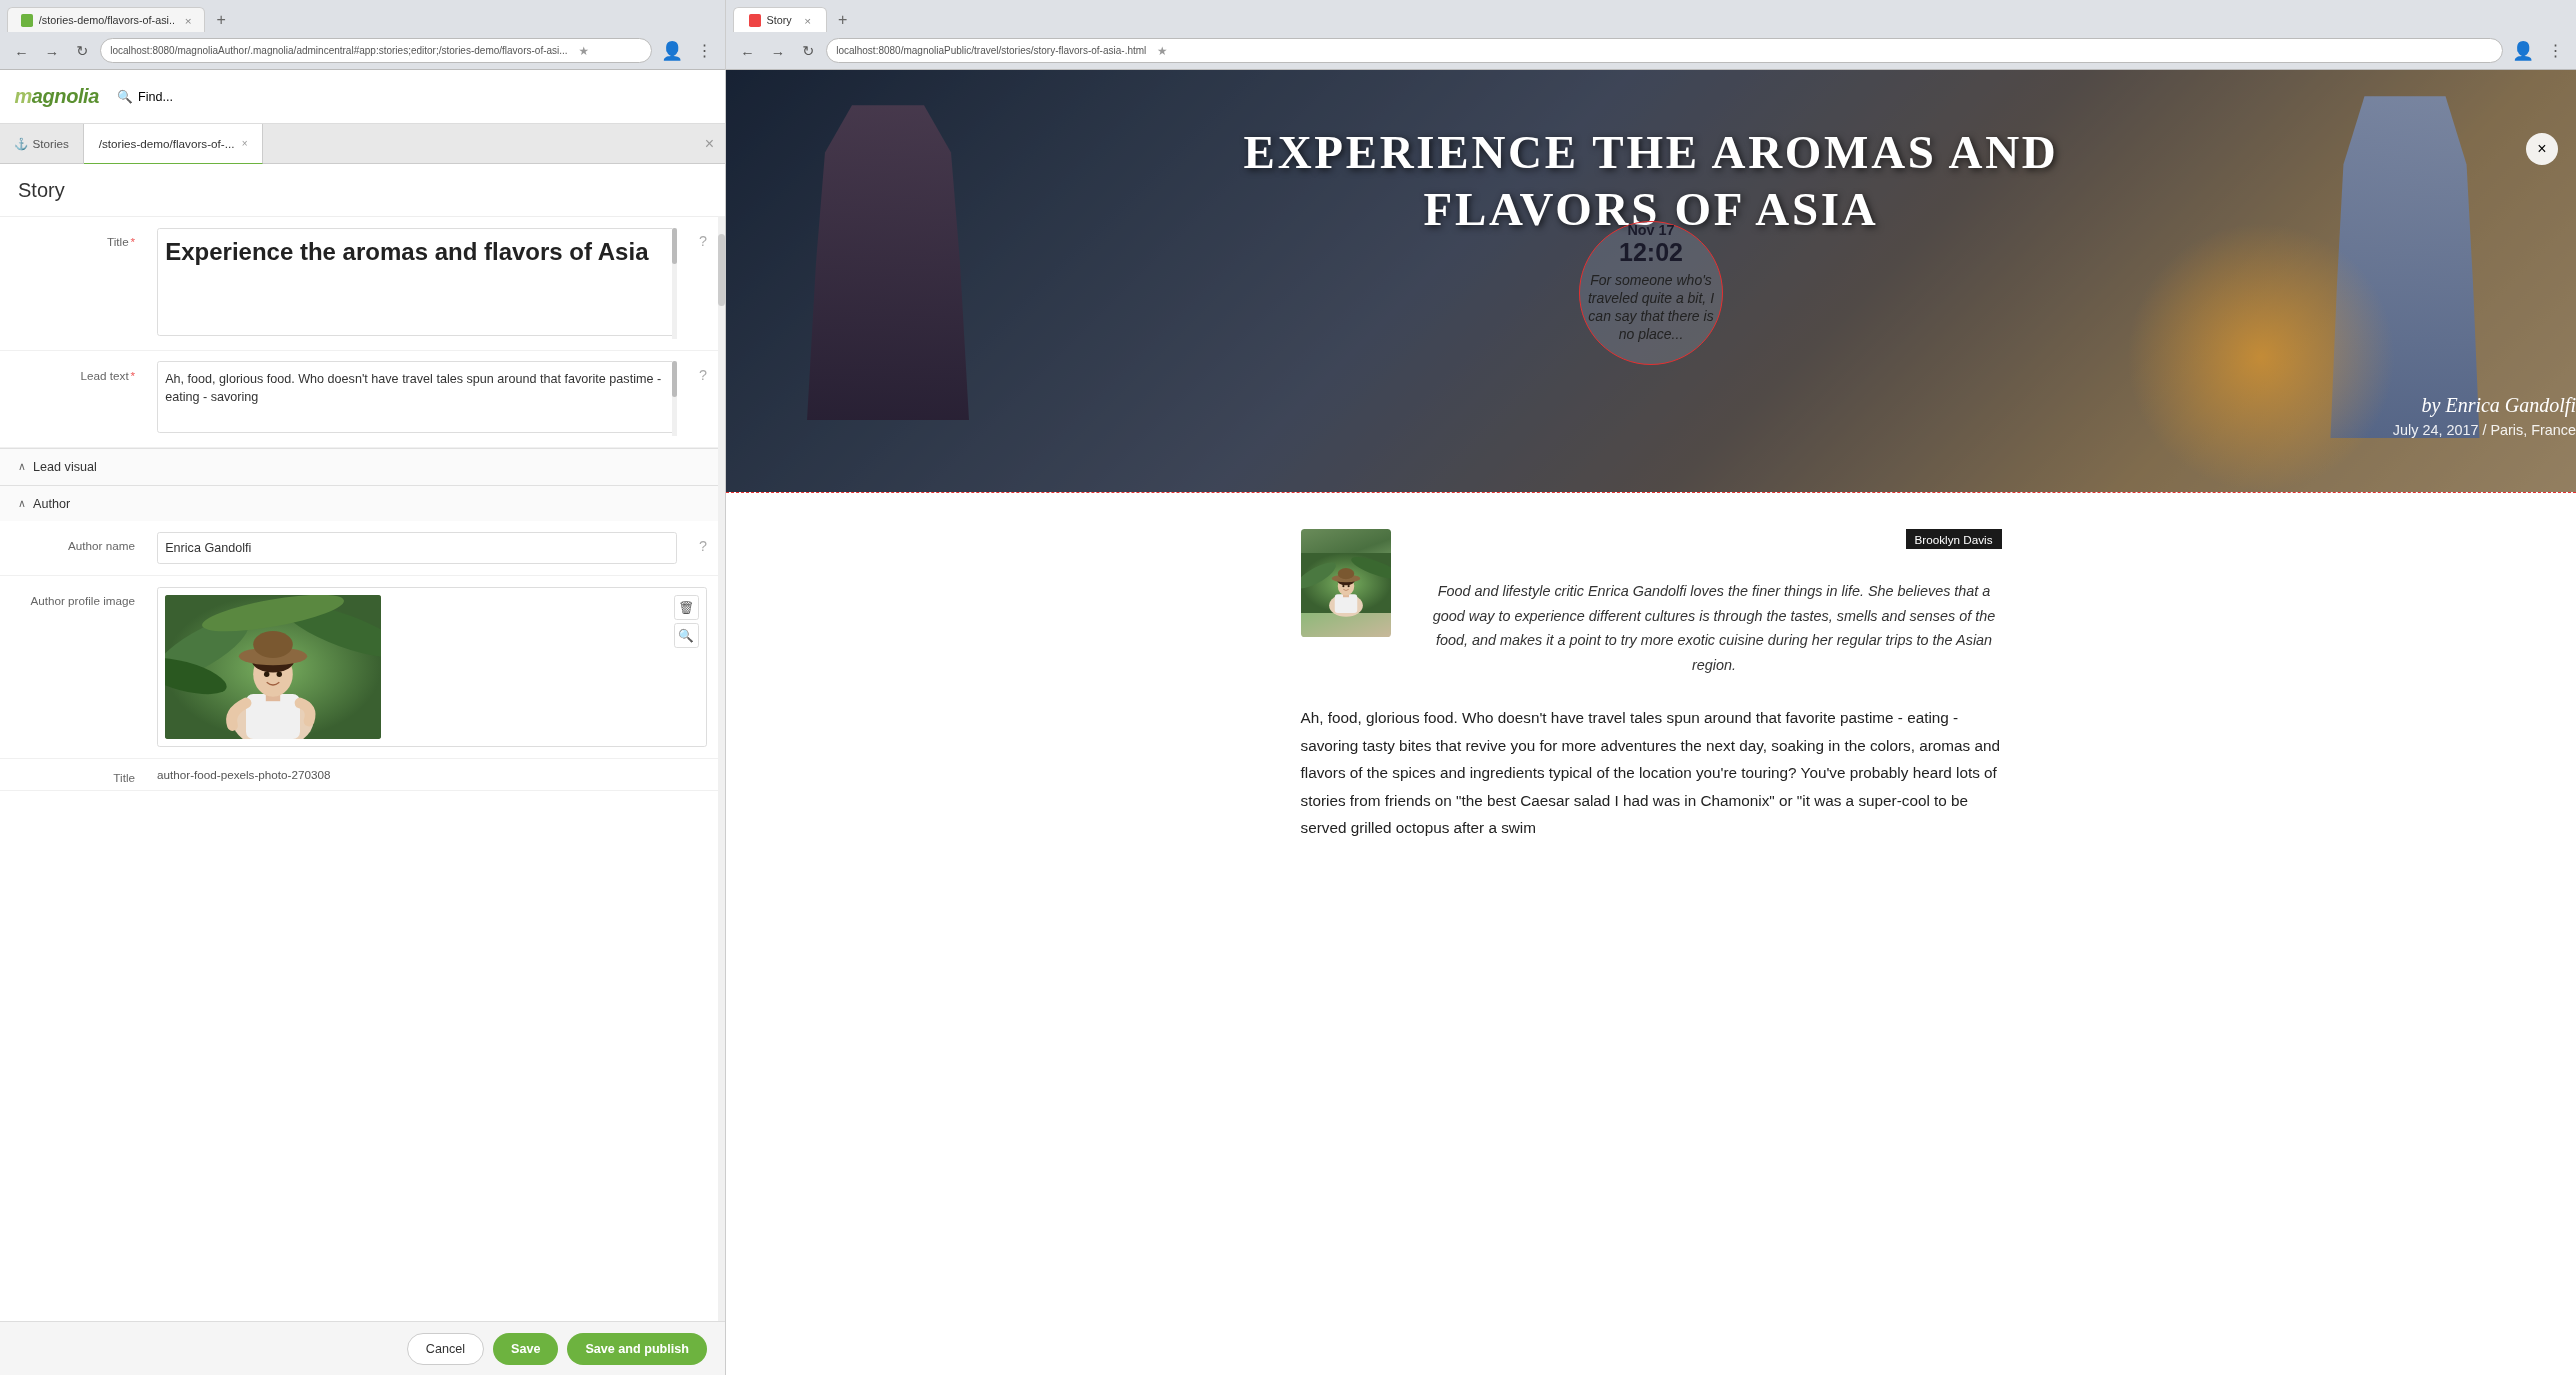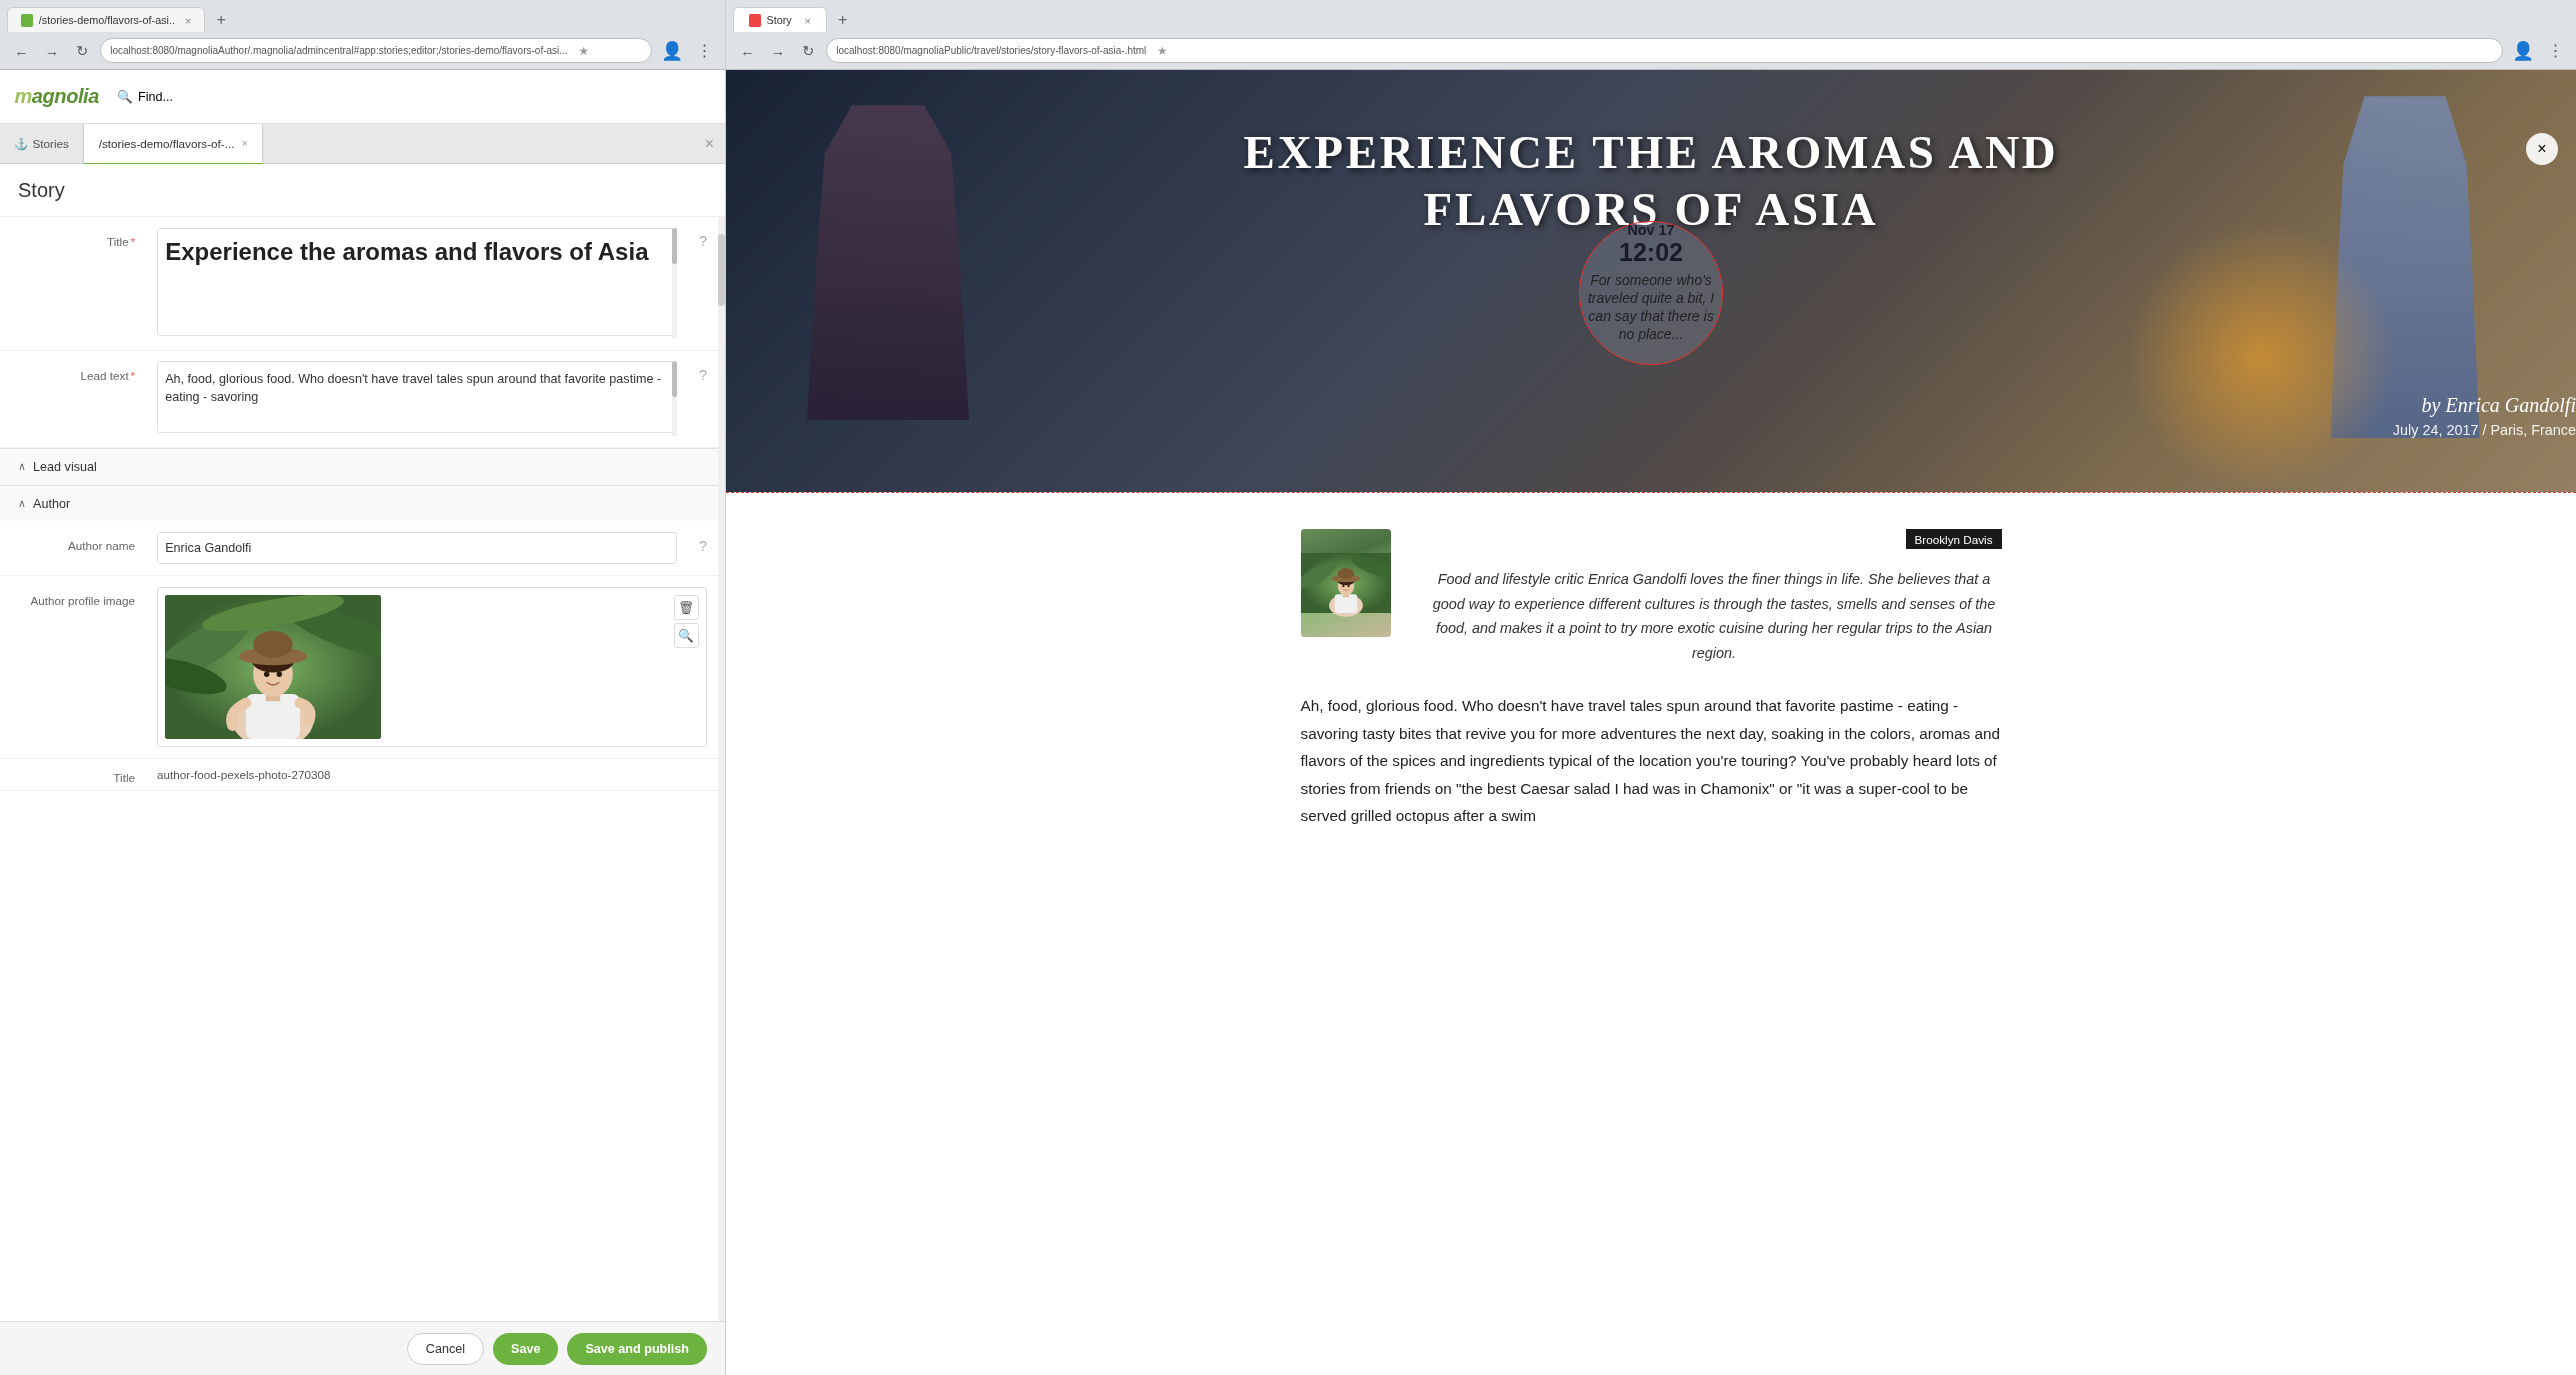--- a/index.html
+++ b/index.html
@@ -816,21 +816,21 @@
             <ellipse cx="120" cy="72" rx="24" ry="14" fill="#3a2010"></ellipse>
             <ellipse cx="120" cy="68" rx="38" ry="10" fill="#8b6840"></ellipse>
             <ellipse cx="120" cy="55" rx="22" ry="15" fill="#7a5830"></ellipse>
             <ellipse cx="113" cy="88" rx="3" ry="3" fill="#2a1a0a"></ellipse>
             <ellipse cx="127" cy="88" rx="3" ry="3" fill="#2a1a0a"></ellipse>
             <path d="M 113 97 Q 120 103 127 97" stroke="#a06040" stroke-width="1.5" fill="none"></path>
           </svg>
         </div>
 
         <div style="flex:1; display:flex; flex-direction:column;">
-          <div style="display:flex; margin-bottom:9px;">
+          <div style="display:flex; margin-bottom:21px;">
             <div class="author-card-label">Brooklyn Davis</div>
           </div>
           <div class="author-bio-text">Food and lifestyle critic Enrica Gandolfi loves the finer things in life. She believes that a good way to experience different cultures is through the tastes, smells and senses of the food, and makes it a point to try more exotic cuisine during her regular trips to the Asian region.</div>
         </div>
 
       </div>
 
       <p class="article-text">Ah, food, glorious food. Who doesn't have travel tales spun around that favorite pastime - eating - savoring tasty bites that revive you for more adventures the next day, soaking in the colors, aromas and flavors of the spices and ingredients typical of the location you're touring? You've probably heard lots of stories from friends on "the best Caesar salad I had was in Chamonix" or "it was a super-cool to be served grilled octopus after a swim</p>
 
     </div>

